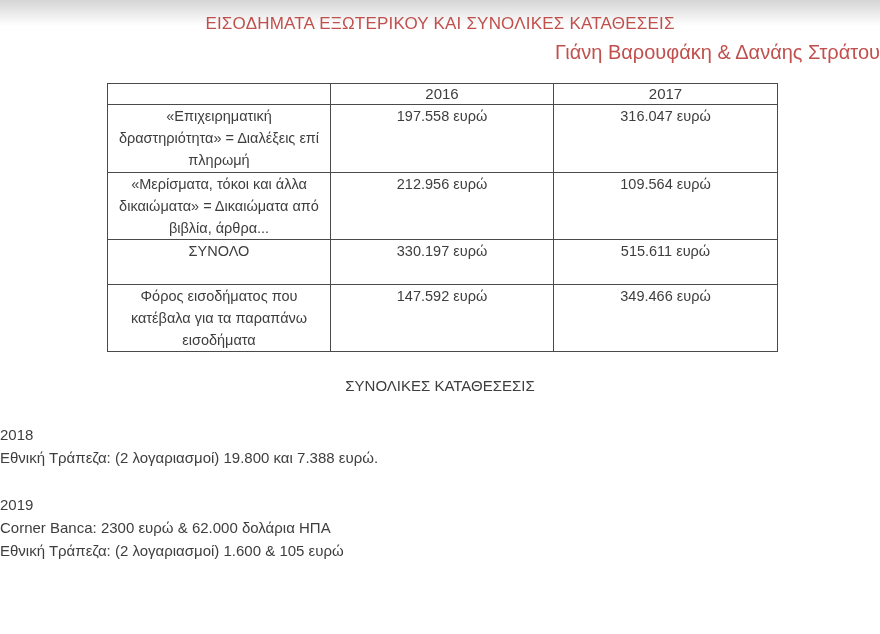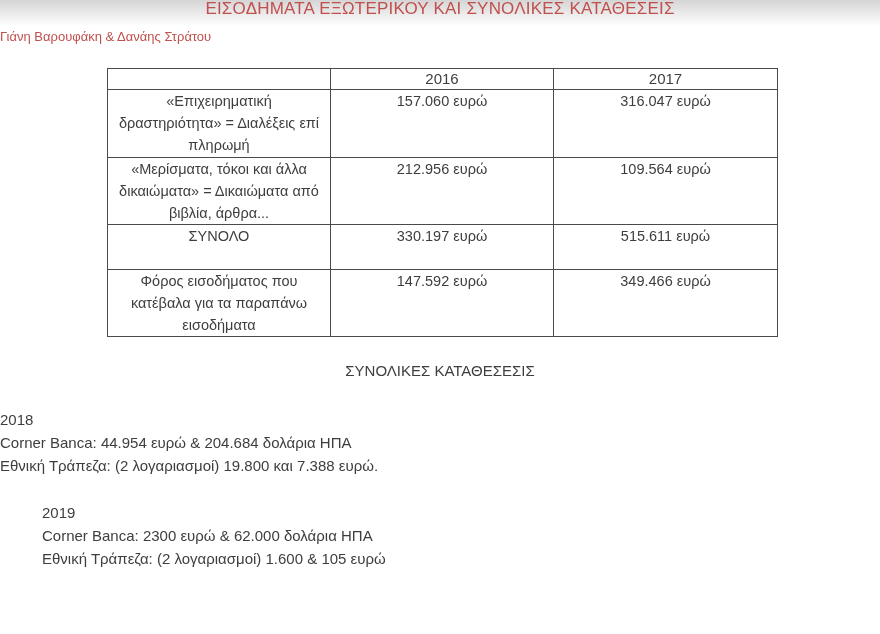--- a/index.html
+++ b/index.html
@@ -18,29 +18,30 @@
   }
   .top-fade {
     position: absolute;
     top: 0; left: 0;
     width: 880px; height: 26px;
     background: linear-gradient(to bottom, #d5d5d5 0%, #ffffff 100%);
     pointer-events: none;
   }
   .content { position: relative; }
   .title {
+    padding-top: 15px;
     text-align: center;
     font-size: 17px;
     line-height: 18px;
     letter-spacing: 0.2px;
   }
   .subtitle {
     margin-top: 10px;
-    text-align: left;
-    font-size: 13px;
+    text-align: right;
+    font-size: 20px;
     line-height: 18px;
   }
   table.income-table {
     margin: 22px 0 0 107px;
     width: 670px;
     border-collapse: collapse;
     table-layout: fixed;
   }
   table.income-table col.c1 { width: 223px; }
   table.income-table col.c2 { width: 223px; }
@@ -70,21 +71,21 @@
     text-align: center;
     font-size: 15px;
     line-height: 16px;
   }
   .year-block {
     text-align: left;
     font-size: 15px;
     line-height: 23px;
   }
   .year-block.y2018 { margin-top: 29px; }
-  .year-block.y2019 { margin-top: 24px; margin-left: 42px; }
+  .year-block.y2019 { margin-top: 24px; }
 </style>
 </head>
 <body>
 
 <div class="top-fade"></div>
 
 <div class="content">
 
   <div class="title" style="color: rgb(192, 80, 77);">ΕΙΣΟΔΗΜΑΤΑ ΕΞΩΤΕΡΙΚΟΥ ΚΑΙ ΣΥΝΟΛΙΚΕΣ ΚΑΤΑΘΕΣΕΙΣ</div>
 
@@ -99,21 +100,21 @@
     <thead>
       <tr>
         <th></th>
         <th>2016</th>
         <th>2017</th>
       </tr>
     </thead>
     <tbody>
       <tr class="row-1">
         <td>«Επιχειρηματική δραστηριότητα» = Διαλέξεις επί πληρωμή</td>
-        <td>157.060 ευρώ</td>
+        <td>197.558 ευρώ</td>
         <td>316.047 ευρώ</td>
       </tr>
       <tr class="row-2">
         <td>«Μερίσματα, τόκοι και άλλα δικαιώματα» = Δικαιώματα από βιβλία, άρθρα...</td>
         <td>212.956 ευρώ</td>
         <td>109.564 ευρώ</td>
       </tr>
       <tr class="row-3">
         <td>ΣΥΝΟΛΟ</td>
         <td>330.197 ευρώ</td>
@@ -124,21 +125,20 @@
         <td>147.592 ευρώ</td>
         <td>349.466 ευρώ</td>
       </tr>
     </tbody>
   </table>
 
   <div class="dep-heading">ΣΥΝΟΛΙΚΕΣ ΚΑΤΑΘΕΣΕΣΙΣ</div>
 
   <div class="year-block y2018">
     <div>2018</div>
-    <div>Corner Banca: 44.954 ευρώ &amp; 204.684 δολάρια ΗΠΑ</div>
     <div>Εθνική Τράπεζα: (2 λογαριασμοί) 19.800 και 7.388 ευρώ.</div>
   </div>
 
   <div class="year-block y2019">
     <div>2019</div>
     <div>Corner Banca: 2300 ευρώ &amp; 62.000 δολάρια ΗΠΑ</div>
     <div>Εθνική Τράπεζα: (2 λογαριασμοί) 1.600 &amp; 105 ευρώ</div>
   </div>
 
 </div>

